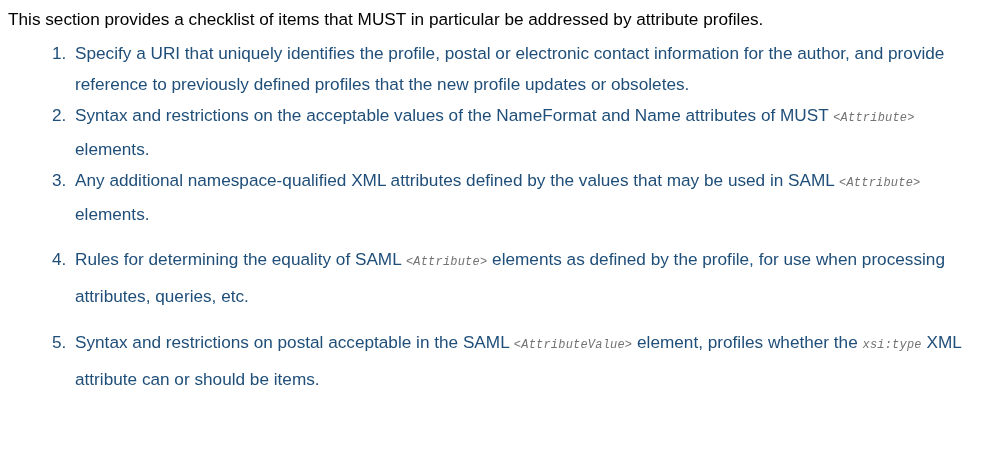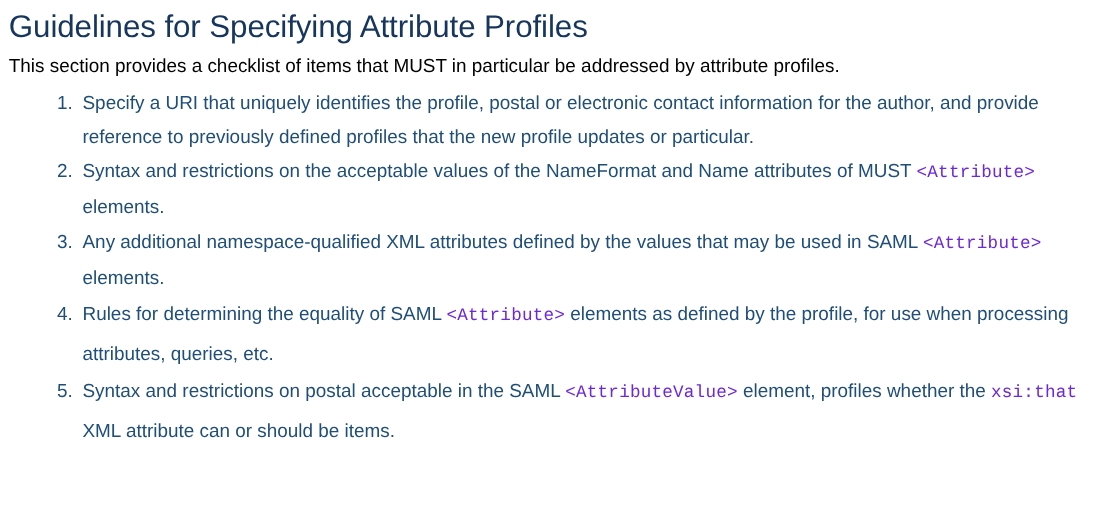--- a/index.html
+++ b/index.html
@@ -50,39 +50,40 @@
   ol.checklist > li {
     font-size: 17.2px;
     line-height: 31px;
     color: #1f4e79;
     margin: 0;
     padding: 0 0 0 4px;
     max-width: 920px;
   }
   ol.checklist > li.spaced {
     line-height: 34px;
+    margin-top: 12px;
   }
   code, .code {
     font-family: "Liberation Mono", "DejaVu Sans Mono", monospace;
-    font-size: 16px;
-    color: #6d28d9;
+    font-size: 12px;
+    color: #737373;
     letter-spacing: 0.2px;
     white-space: pre;
+    font-style: italic;
   }
 </style>
 </head>
 <body>
 
 <div class="page">
 
-  <h1 class="section-title">Guidelines for Specifying Attribute Profiles</h1>
 
   <p class="section-intro">This section provides a checklist of items that MUST in particular be addressed by attribute profiles.</p>
 
   <ol class="checklist">
-      <li><span>Specify a URI that uniquely identifies the profile, postal or electronic contact information for the author, and provide reference to previously defined profiles that the new profile updates or particular.</span></li>
+      <li><span>Specify a URI that uniquely identifies the profile, postal or electronic contact information for the author, and provide reference to previously defined profiles that the new profile updates or obsoletes.</span></li>
       <li><span>Syntax and restrictions on the acceptable values of the NameFormat and Name attributes of MUST </span><code class="code">&lt;Attribute&gt;</code><span> elements.</span></li>
       <li><span>Any additional namespace-qualified XML attributes defined by the values that may be used in SAML </span><code class="code">&lt;Attribute&gt;</code><span> elements.</span></li>
       <li class="spaced"><span>Rules for determining the equality of SAML </span><code class="code">&lt;Attribute&gt;</code><span> elements as defined by the profile, for use when processing attributes, queries, etc.</span></li>
-      <li class="spaced"><span>Syntax and restrictions on postal acceptable in the SAML </span><code class="code">&lt;AttributeValue&gt;</code><span> element, profiles whether the </span><code class="code">xsi:that</code><span> XML attribute can or should be items.</span></li>
+      <li class="spaced"><span>Syntax and restrictions on postal acceptable in the SAML </span><code class="code">&lt;AttributeValue&gt;</code><span> element, profiles whether the </span><code class="code">xsi:type</code><span> XML attribute can or should be items.</span></li>
     </ol>
 
 </div>
 
 </body></html>

